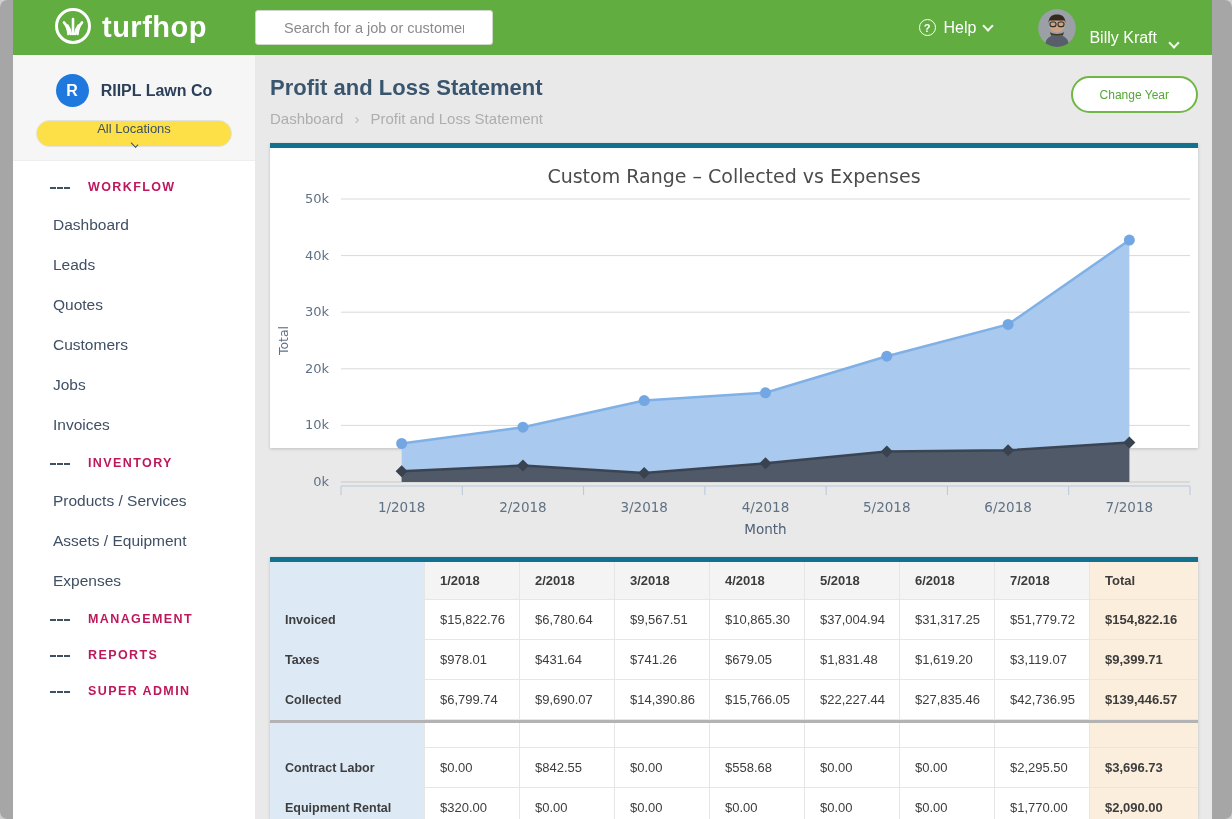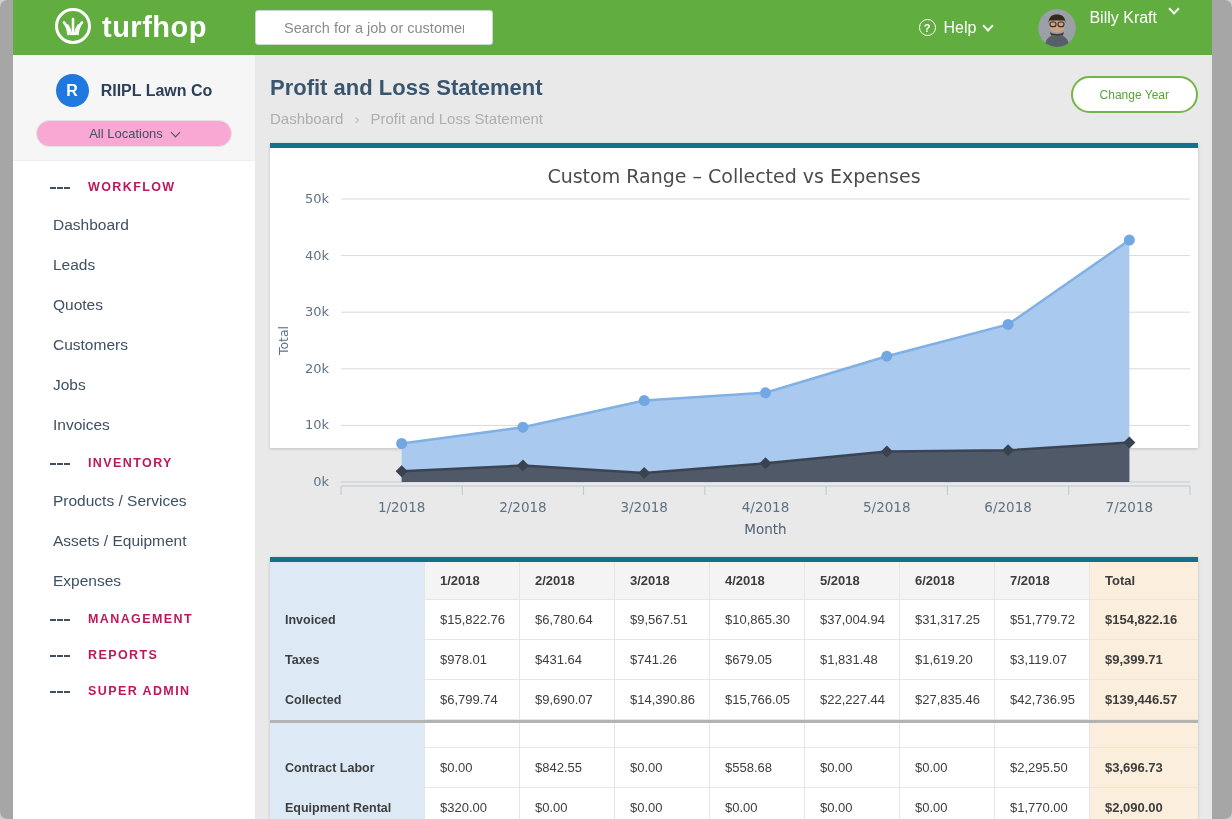--- a/index.html
+++ b/index.html
@@ -19,34 +19,34 @@
   .logo-text{font-size:29px;font-weight:700;letter-spacing:.5px;color:#fff;}
   .search-input{margin-left:48px;width:238px;height:35px;border:1px solid #cfd6cc;border-radius:3px;
     padding:0 28px;font-size:14.5px;font-family:"Liberation Sans",sans-serif;color:#444;outline:none;}
   .search-input::placeholder{color:#8b8b8b;}
   .top-right{margin-left:auto;margin-right:34px;display:flex;align-items:center;}
   .help-group{display:flex;align-items:center;gap:8px;font-size:16px;cursor:pointer;}
   .qmark{width:17px;height:17px;border:1.5px solid #fff;border-radius:50%;font-size:11px;
     line-height:16px;text-align:center;font-weight:700;}
   .chev{width:8px;height:8px;border-right:2px solid #f0f6ec;border-bottom:2px solid #f0f6ec;
     transform:rotate(45deg);display:inline-block;margin-top:-4px;}
-  .user-group{display:flex;align-items:flex-start;gap:13px;margin-left:46px;cursor:pointer;}
+  .user-group{display:flex;align-items:flex-end;gap:13px;margin-left:46px;cursor:pointer;}
   .avatar{width:38px;height:38px;border-radius:50%;overflow:hidden;flex:none;}
   .user-name{font-size:16px;}
 
   
   .sidebar{position:absolute;left:13px;top:55px;width:242px;bottom:0;background:#fff;}
   .org-section{height:106px;background:#f6f6f6;border-bottom:1px solid #eee;}
   .org-row{display:flex;align-items:center;justify-content:center;gap:12px;padding-top:19px;cursor:pointer;}
   .org-badge{width:33px;height:33px;border-radius:50%;background:#1e78dd;color:#fff;font-size:16px;
     font-weight:700;display:flex;align-items:center;justify-content:center;}
   .org-name{font-size:16px;font-weight:700;color:#2d4059;}
-  .loc-pill{margin:13px auto 0;width:196px;height:27px;background:#f9a8d4;border:1px solid #e2e2e2;
+  .loc-pill{margin:13px auto 0;width:196px;height:27px;background:#fde047;border:1px solid #e2e2e2;
     border-radius:14px;display:flex;align-items:center;justify-content:center;gap:9px;
-    color:#3f5064;font-size:13px;cursor:pointer;}
+    color:#3f5064;font-size:13px;cursor:pointer;flex-direction:column;}
   .chev-dark{width:7px;height:7px;border-right:1.5px solid #3f5064;border-bottom:1.5px solid #3f5064;
     transform:rotate(45deg);display:inline-block;margin-top:-3px;}
   .menu{padding-top:8px;}
   .sec-header{position:relative;padding:11px 17px 11px 38px;font-size:12.5px;font-weight:700;
     letter-spacing:1.4px;color:#be185d;cursor:pointer;margin-left:37px;}
   .sec-header .dash{position:absolute;left:0;top:50%;width:20px;border-top:2px dashed #3f5064;}
   .menu-item{padding:11px 0 11px 40px;font-size:15.5px;color:#3f5064;cursor:pointer;}
 
   
   .main{position:absolute;left:255px;top:55px;width:957px;bottom:0;}

